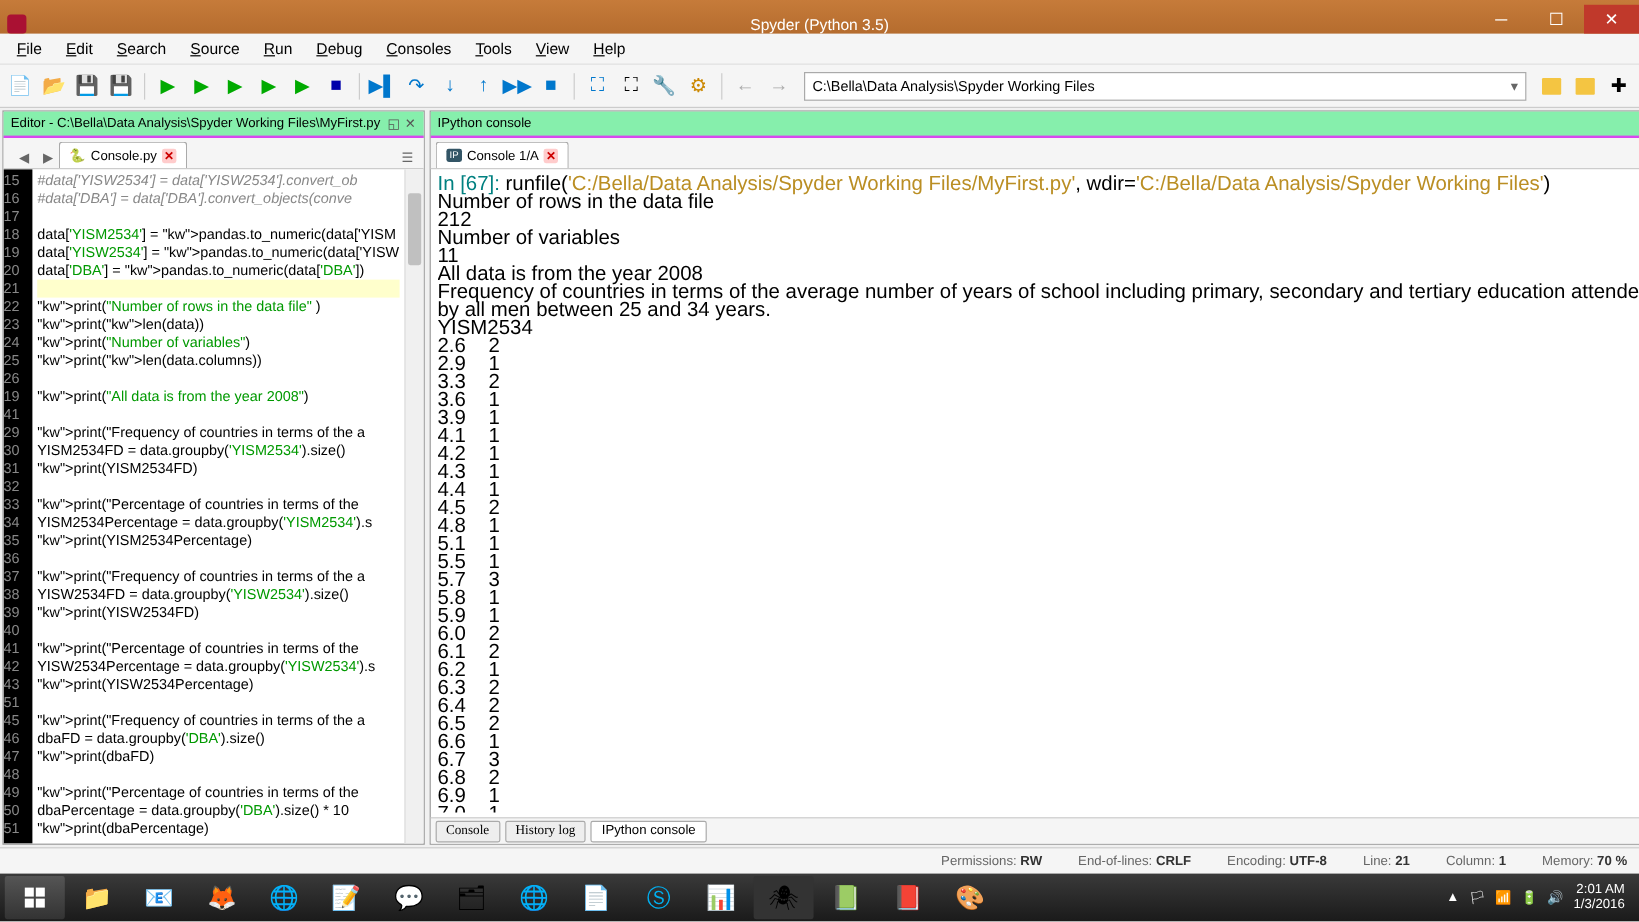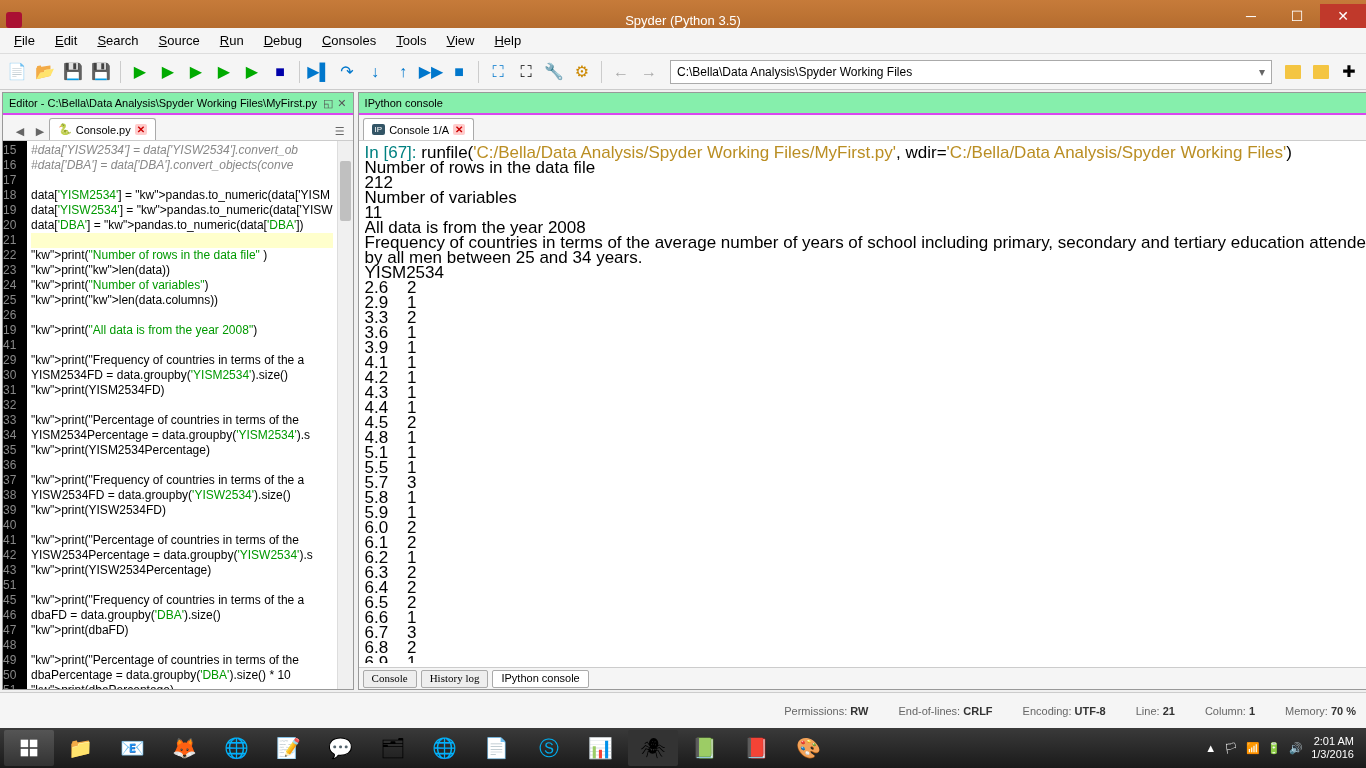--- a/index.html
+++ b/index.html
@@ -36,21 +36,21 @@
 .hl-line { background: #ffffcc; display: inline-block; width: 100%; }
 .str { color: #009900; }
 .cmt { color: #888; font-style: italic; }
 .console-body { flex: 1; font-family: "Consolas", monospace; font-size: 17px; line-height: 15px; padding: 4px 6px; overflow: hidden; white-space: pre; display: flex; }
 .console-text { flex: 1; overflow: hidden; }
 .c-prompt { color: #008080; }
 .c-str { color: #ba8e23; }
 .bottom-tabs { height: 22px; background: #f5f5f5; border-top: 1px solid #ccc; display: flex; align-items: center; padding: 0 4px; gap: 4px; }
 .btab { height: 18px; border: 1px solid #aaa; background: #fff; padding: 1px 8px; font-size: 11px; border-radius: 2px; }
 .btab.inactive { background: #eee; font-family: Liberation Serif, serif; }
-.statusbar { height: 36px; background: #f5f5f5; border-top: 1px solid #ccc; display: flex; align-items: center; justify-content: flex-end; padding: 0 10px; gap: 30px; font-size: 11px; color: #333; }
+.statusbar { height: 22px; background: #f5f5f5; border-top: 1px solid #ccc; display: flex; align-items: center; justify-content: flex-end; padding: 0 10px; gap: 30px; font-size: 11px; color: #333; }
 .statusbar .lbl { color: #666; }
 .taskbar { height: 40px; background: linear-gradient(#3a3a3a, #1a1a1a); display: flex; align-items: center; padding: 0 4px; gap: 2px; }
 .task-btn { width: 50px; height: 36px; display: flex; align-items: center; justify-content: center; font-size: 20px; border-radius: 2px; }
 .task-btn.start { background: linear-gradient(#555,#333); }
 .tray { margin-left: auto; display: flex; align-items: center; gap: 8px; color: #fff; font-size: 11px; padding-right: 8px; }
 .tray-time { text-align: right; line-height: 13px; }
 .icon-svg { width: 20px; height: 20px; }
 .yellow-folder { width: 16px; height: 14px; background: #f4c542; border-radius: 1px; display: inline-block; }
 </style>
 </head>

